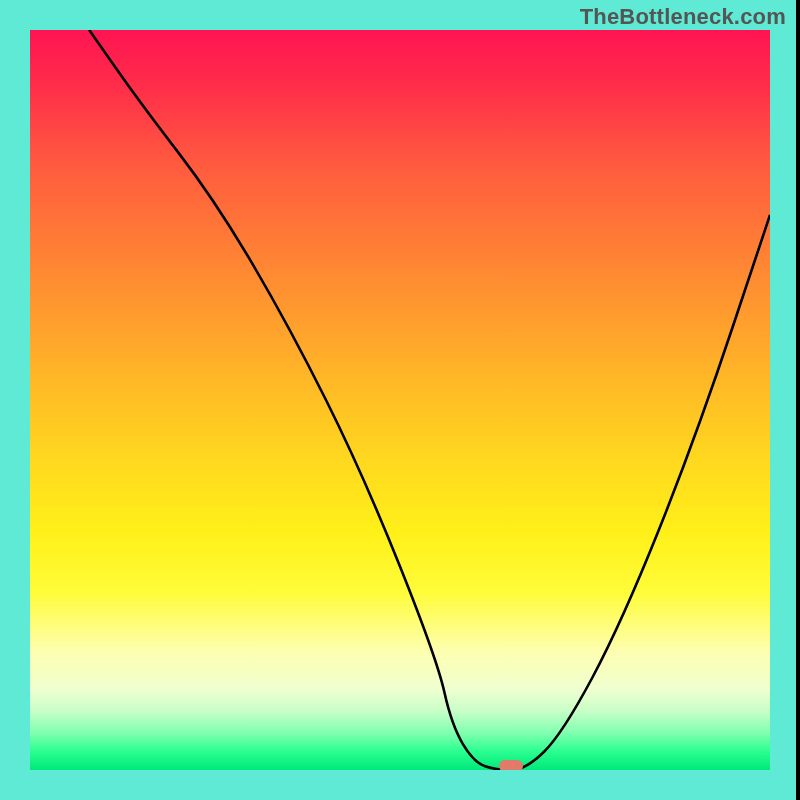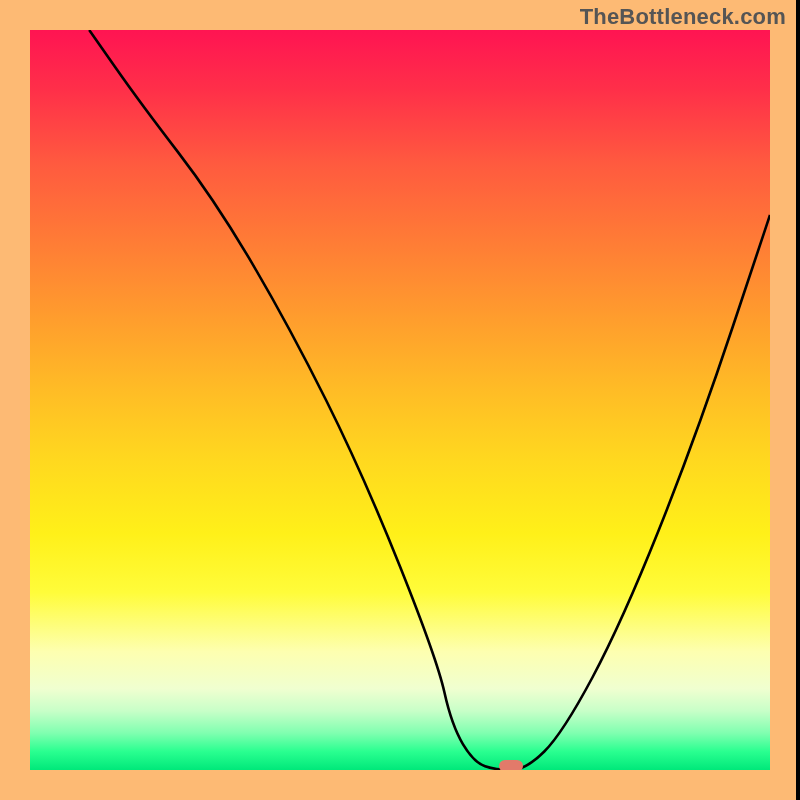--- a/index.html
+++ b/index.html
@@ -8,21 +8,21 @@
     width: 800px;
     height: 800px;
     background: #000;
     overflow: hidden;
     font-family: Arial, Helvetica, sans-serif;
   }
   .frame {
     position: relative;
     width: 796px;
     height: 800px;
-    background: #fdba74;
+    background: #5eead4;
   }
   .watermark {
     position: absolute;
     top: 4px;
     right: 10px;
     color: #555;
     font-size: 22px;
     font-weight: 600;
     z-index: 10;
     letter-spacing: 0.2px;

